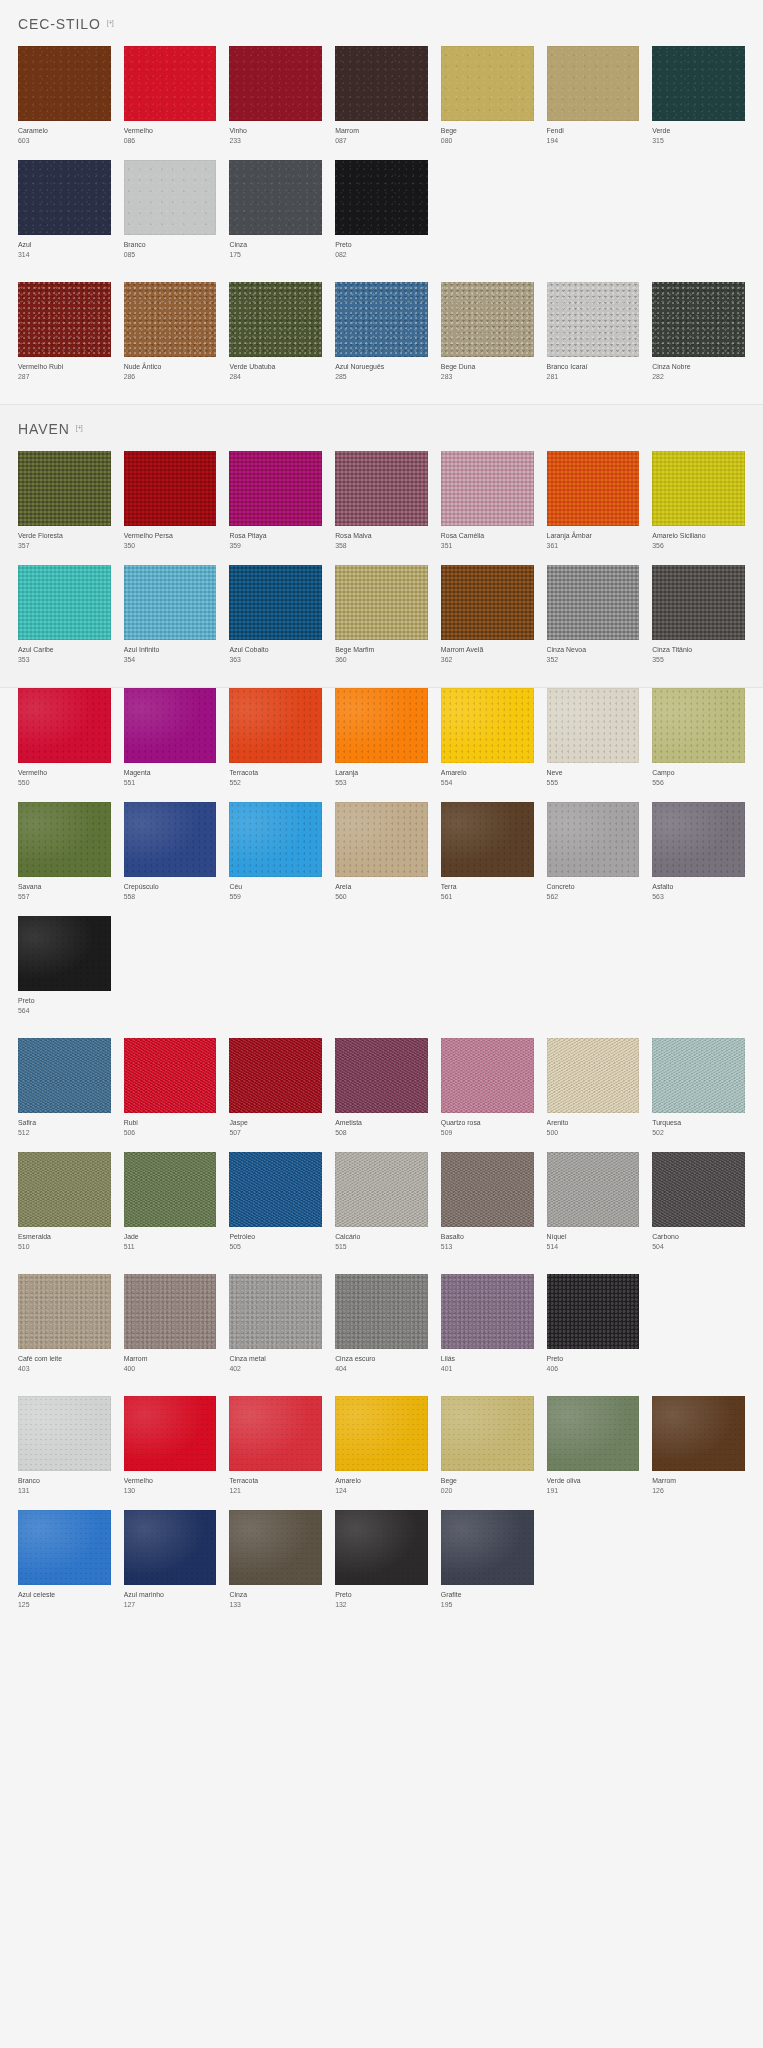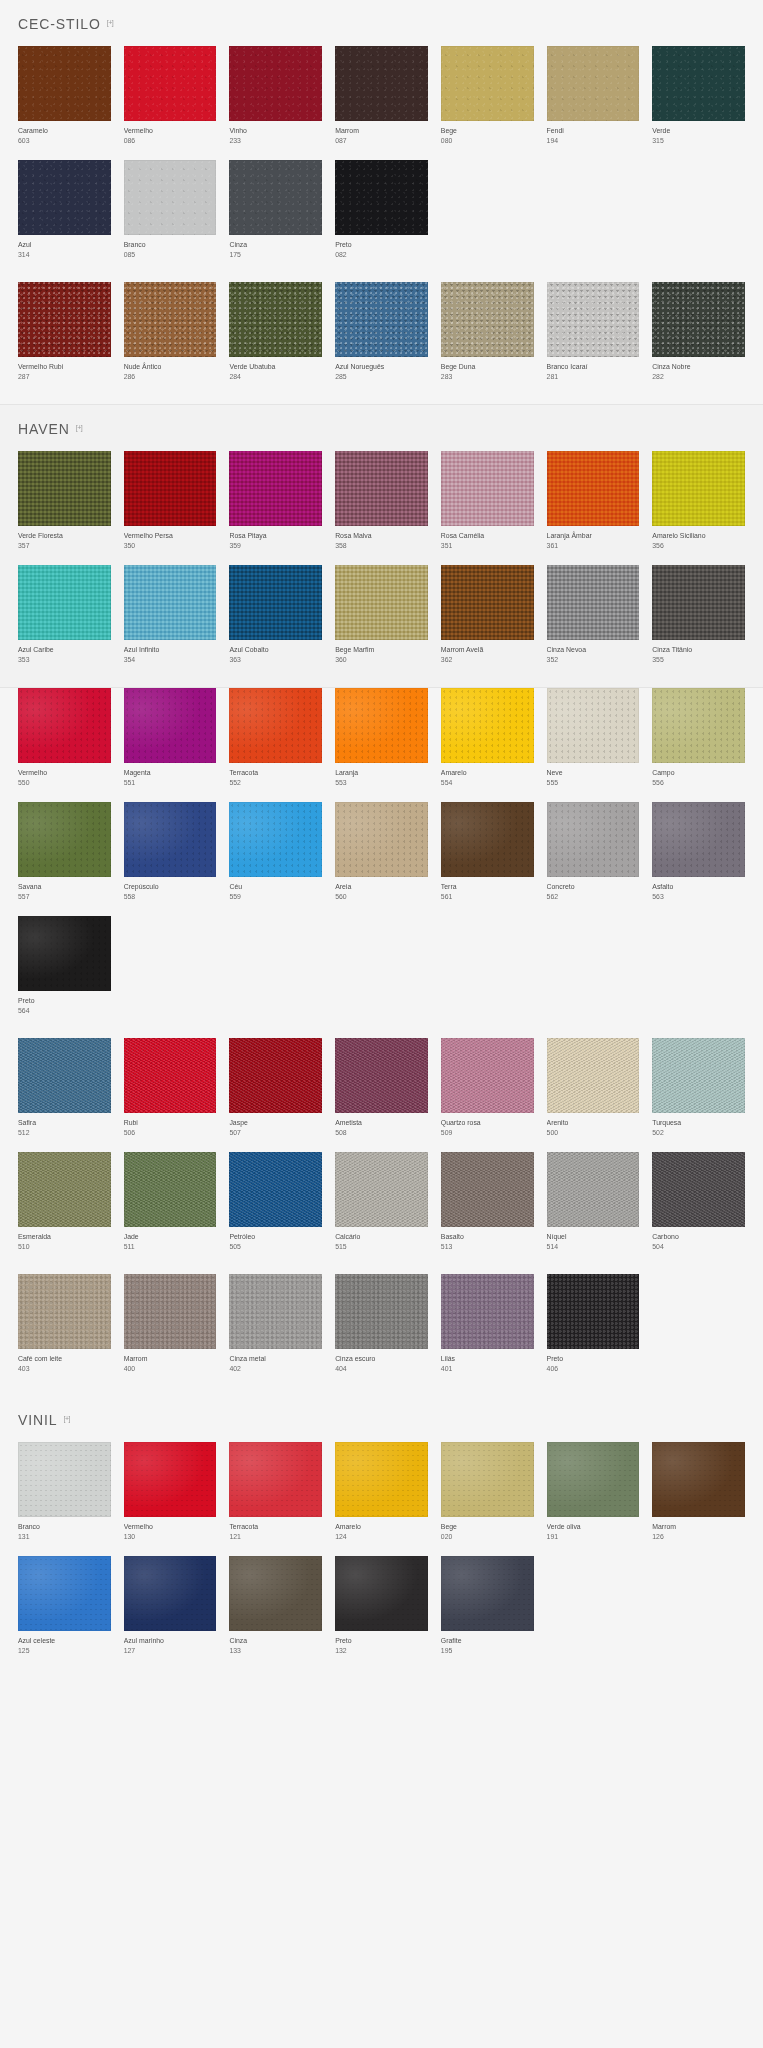--- a/index.html
+++ b/index.html
@@ -512,24 +512,20 @@
           <div class="swatch-code">401</div>
         </div>
         <div class="swatch-cell">
           <div class="swatch-chip tex-felt" style="background: rgb(35, 33, 35); height: 75px;"></div>
           <div class="swatch-name">Preto</div>
           <div class="swatch-code">406</div>
         </div>
       </div>
     </div>
     <div class="section">
-      <div class="section-head">
-        <span class="section-title">VINIL</span>
-        <span class="expand-icon">[+]</span>
-      </div>
       <div class="swatch-grid">
         <div class="swatch-cell">
           <div class="swatch-chip tex-vinyl" style="background: rgb(207, 210, 208); height: 75px;"></div>
           <div class="swatch-name">Branco</div>
           <div class="swatch-code">131</div>
         </div>
         <div class="swatch-cell">
           <div class="swatch-chip tex-vinyl" style="background: rgb(213, 12, 34); height: 75px;"></div>
           <div class="swatch-name">Vermelho</div>
           <div class="swatch-code">130</div>

